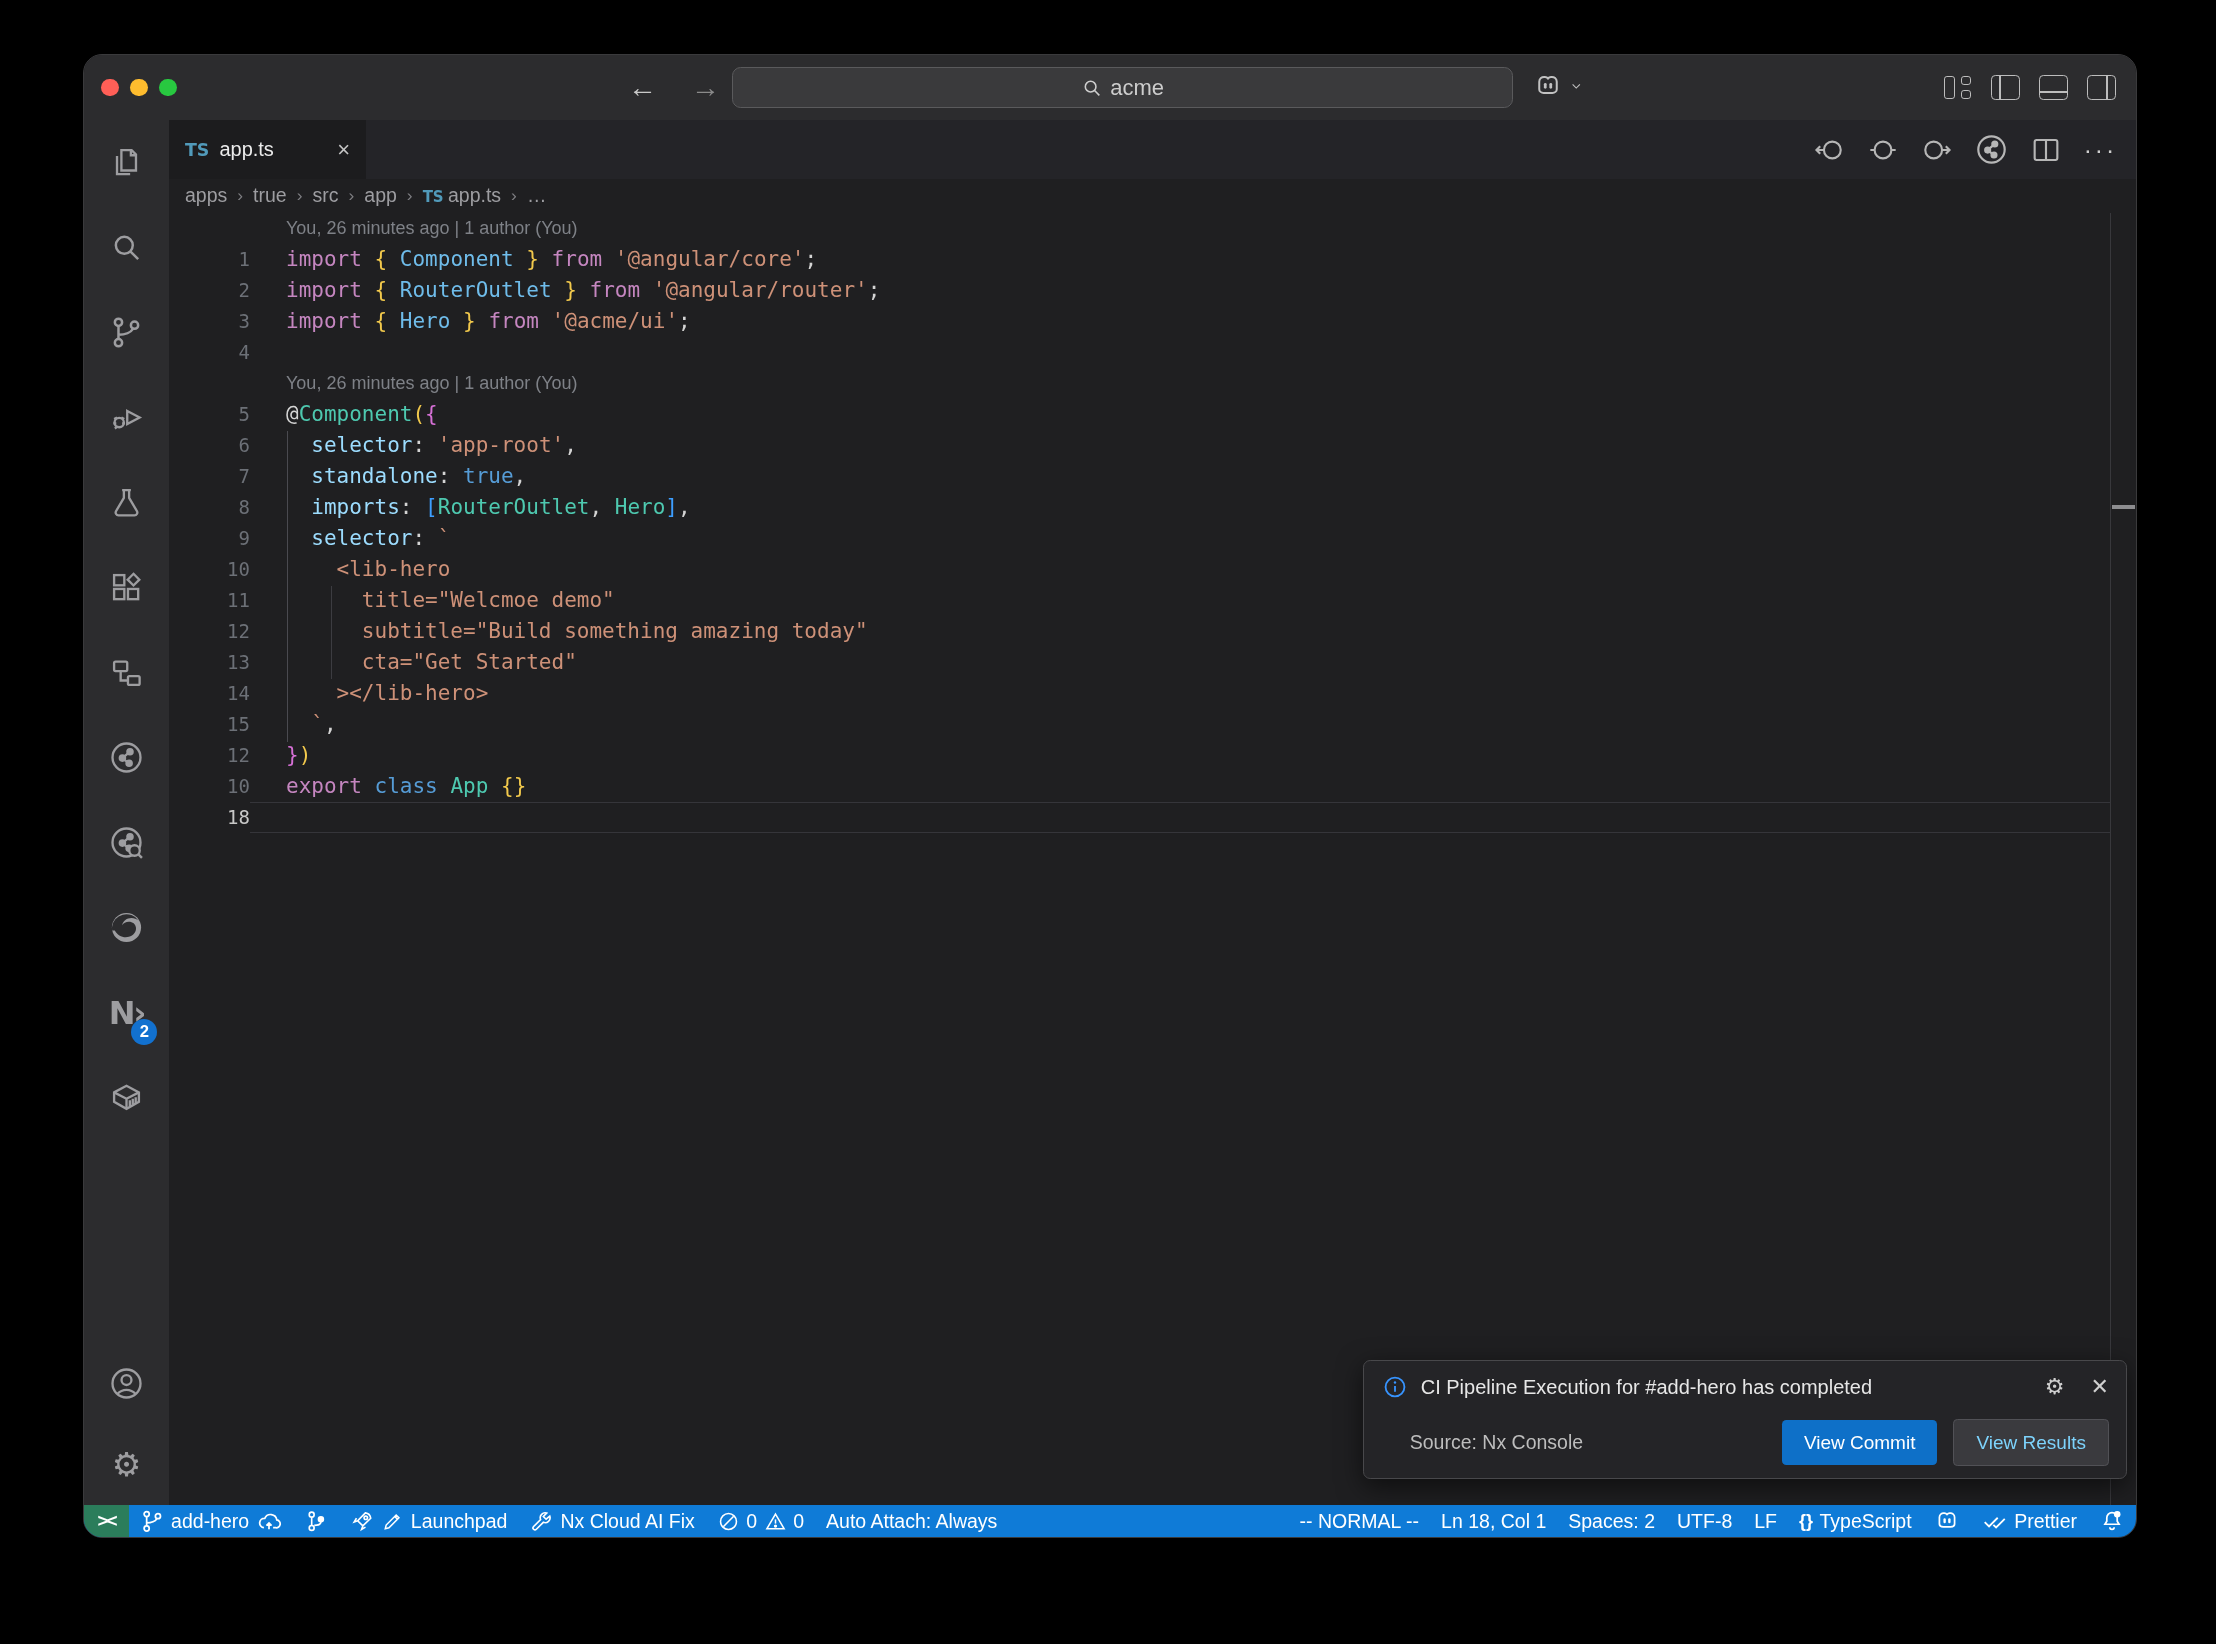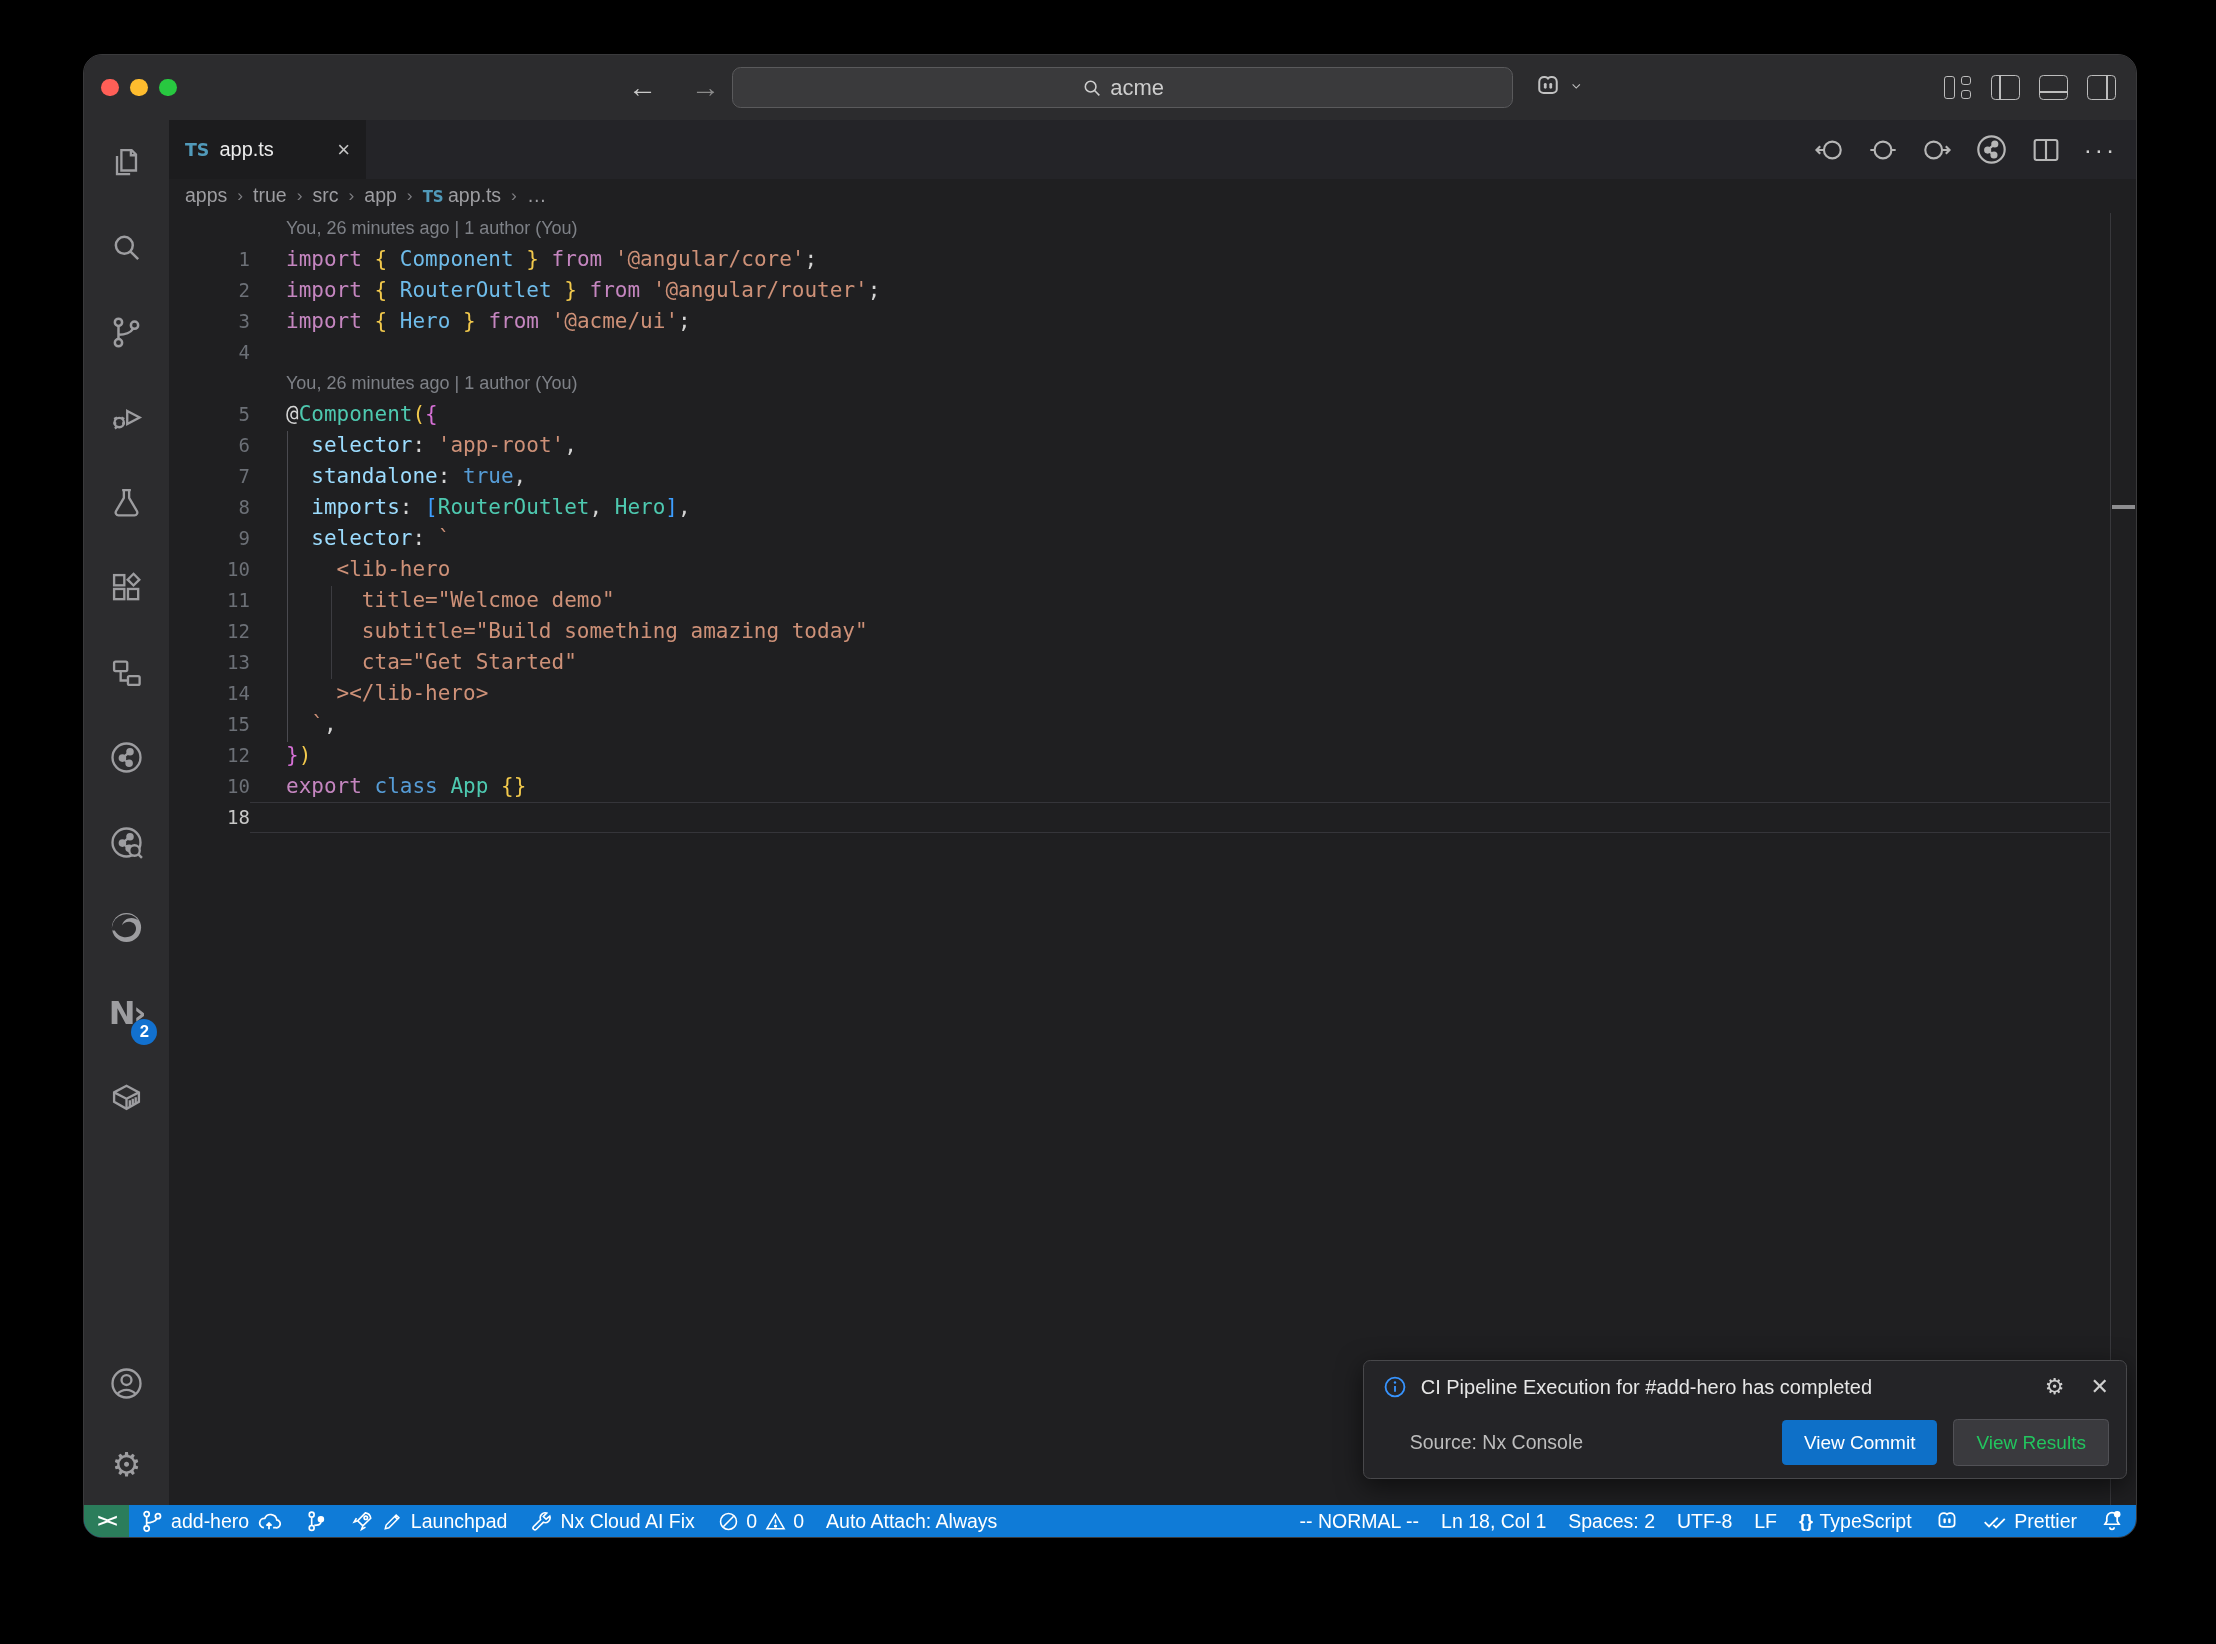--- a/index.html
+++ b/index.html
@@ -69,21 +69,21 @@
     border:0.7px solid #48484b;border-radius:7.2px;box-shadow:0 7.2px 26px rgba(0,0,0,.55);box-sizing:border-box;}
   .toast-row1{display:flex;align-items:center;gap:13px;padding:13px 17.4px 0 17.4px;}
   .toast-title{color:#e7e7e7;font-size:20px;flex:1;}
   .toast-ico{color:#3794ff;}
   .toast-gear,.toast-close{color:#cfcfcf;font-size:22px;margin-left:13px;}
   .toast-row2{display:flex;align-items:center;padding:19px 17.4px 0 17.4px;gap:16px;}
   .toast-src{color:#bdbdbd;font-size:19.5px;flex:1;margin-left:28px;}
   .btn{height:45px;border-radius:4.3px;display:flex;align-items:center;justify-content:center;
     font-size:19px;padding:0 22px;}
   .btn-primary{background:#0e70c8;color:#fff;}
-  .btn-secondary{background:#3a3a3e;color:#22c55e;border:0.7px solid #515156;}
+  .btn-secondary{background:#3a3a3e;color:#7dd3fc;border:0.7px solid #515156;}
   
   .statusbar{position:absolute;left:0;right:0;bottom:0;height:32px;background:#0f7bd7;display:flex;
     align-items:center;color:#fff;font-size:19.5px;}
   .sb-item{display:flex;align-items:center;gap:6.5px;padding:0 11px;height:100%;}
   .sb-remote{background:#2b7d5b;width:45px;justify-content:center;padding:0;font-weight:700;letter-spacing:-2.2px;font-size:19px;}
   .sb-right{margin-left:auto;display:flex;height:100%;align-items:center;}
   .sb-braces{font-weight:700;font-size:18px;}
   svg{display:block;}
 </style>
 </head>

